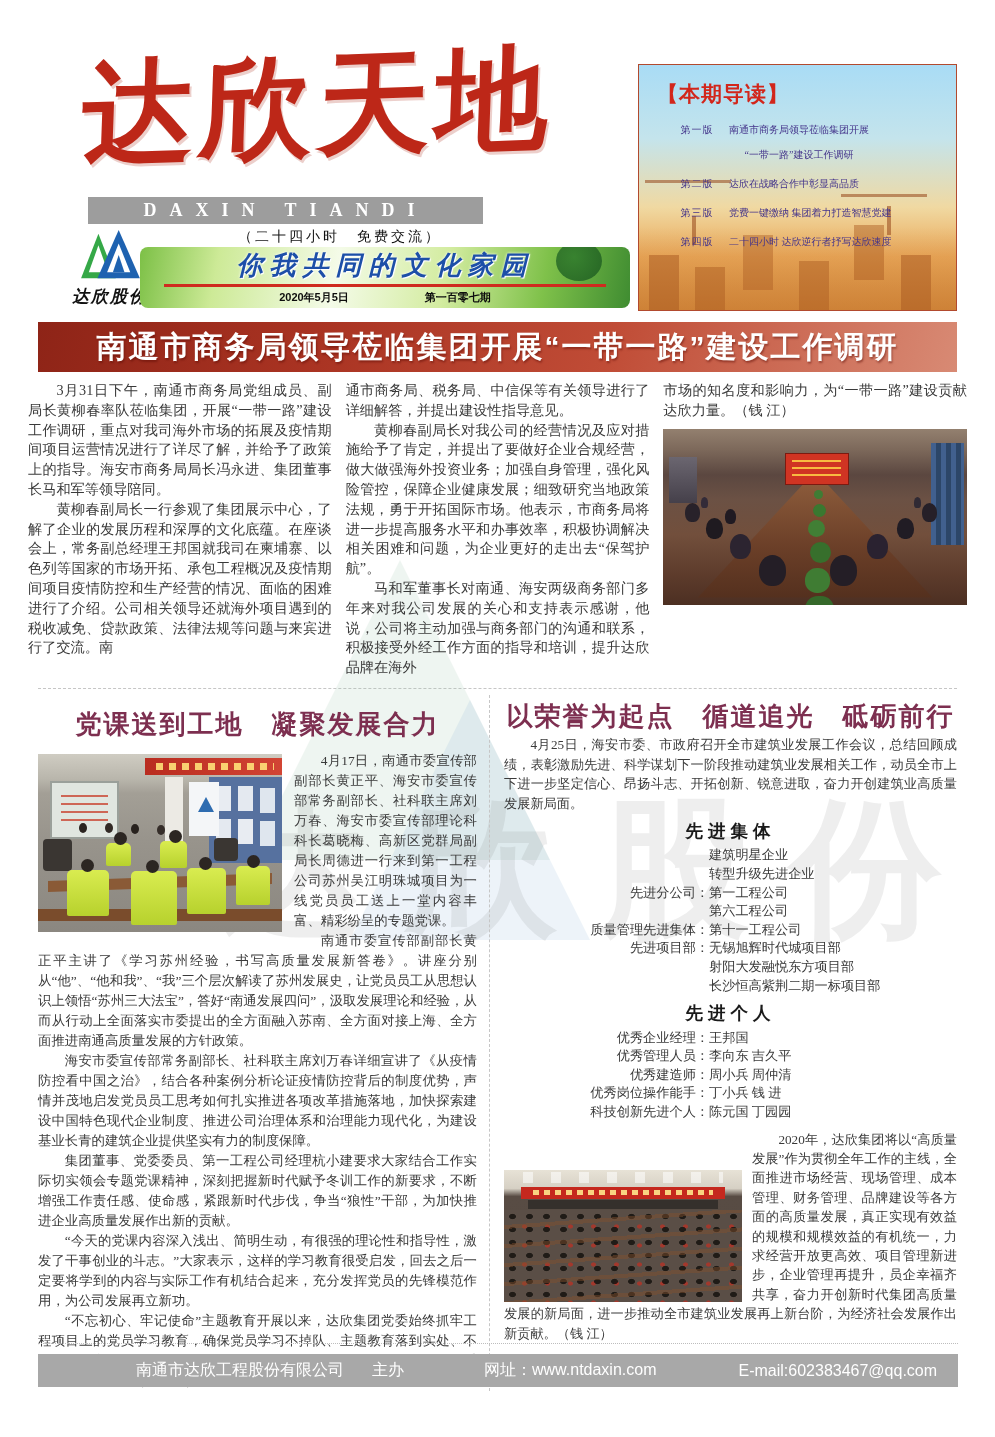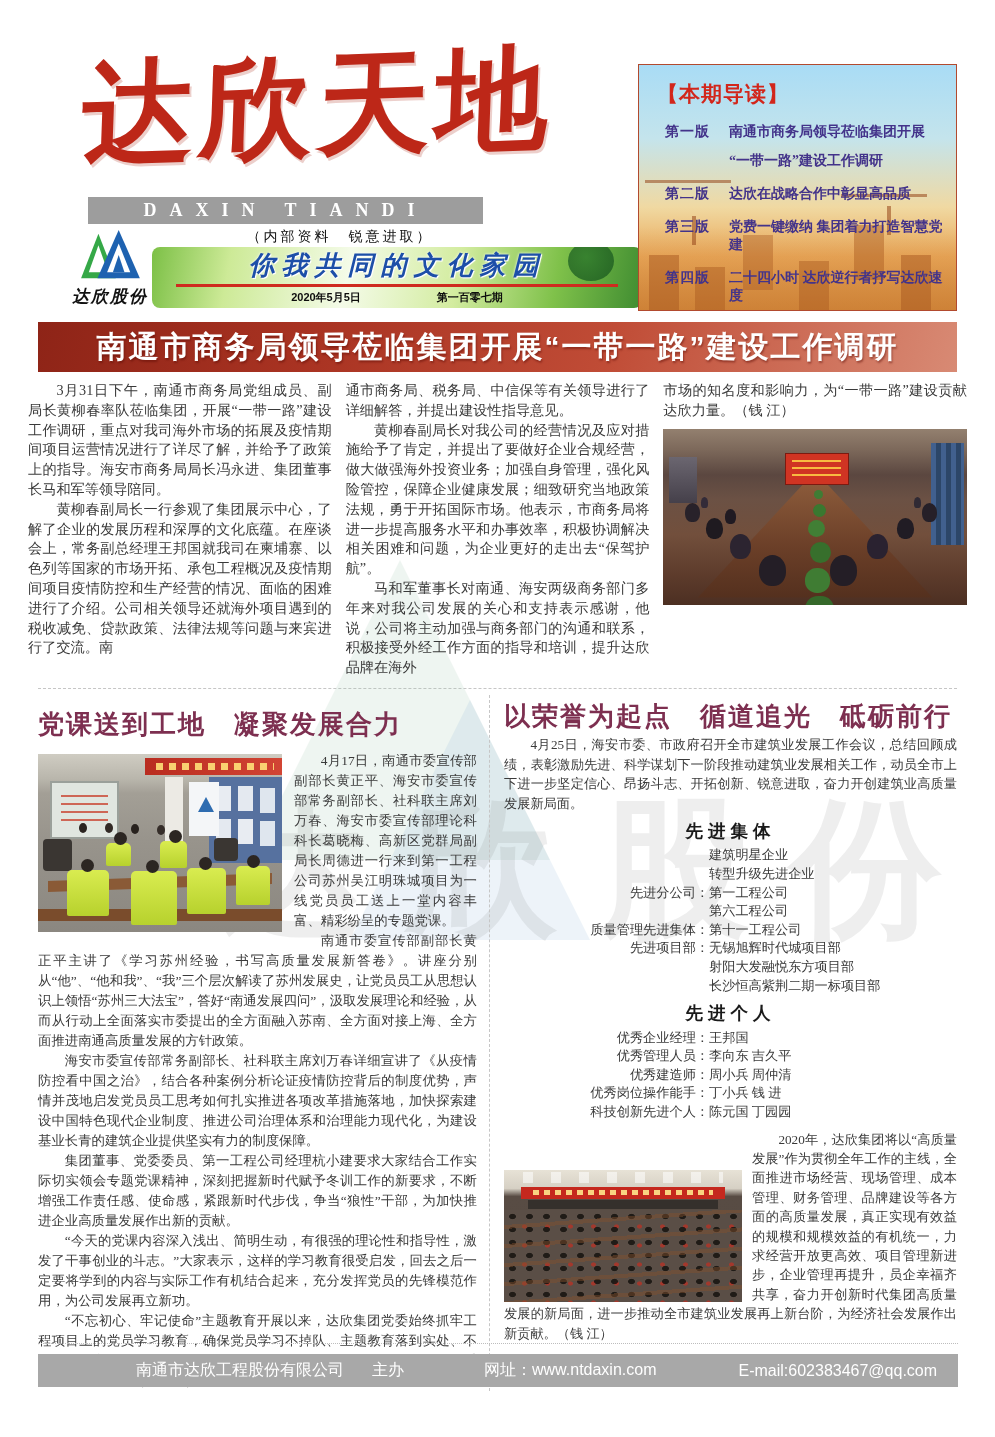--- a/index.html
+++ b/index.html
@@ -24,21 +24,21 @@
              text-shadow:2px 3px 0 rgba(170,35,20,0.22); font-family:"DejaVu Serif",serif; }
   .m-latin { position:absolute; left:88px; top:197px; width:395px; height:27px; background:#9d9d9d;
              color:#fff; text-align:center; line-height:27px; font-size:18px; font-weight:bold;
              letter-spacing:13px; font-family:"Liberation Serif",serif; }
   .m-note { position:absolute; left:190px; top:228px; width:300px; text-align:center; font-size:14px;
             letter-spacing:3px; color:#111; font-family:"Liberation Sans",sans-serif; }
   .m-logo { position:absolute; left:58px; top:228px; width:104px; text-align:center; }
   .m-logo svg { display:block; margin:0 auto; }
   .m-logo-text { margin-top:3px; font-size:17px; font-weight:bold; font-style:italic;
                  letter-spacing:2px; color:#111; }
-  .m-banner { position:absolute; left:152px; top:247px; width:490px; height:61px; border-radius:8px;
+  .m-banner { position:absolute; left:140px; top:247px; width:490px; height:61px; border-radius:8px;
               background:linear-gradient(100deg,#7cc046 0%,#cdea97 16%,#f4fbe8 40%,#d3ecA0 62%,#7fc14a 82%,#3f8c31 100%);
               overflow:hidden; }
   .m-banner::after { content:""; position:absolute; right:28px; top:-6px; width:46px; height:40px;
               border-radius:50%; background:radial-gradient(circle at 40% 40%, #2f7a2c, #1d5a20);
               opacity:.85; }
   .m-slogan { position:relative; z-index:2; margin-top:1px; text-align:center; font-size:26px;
               font-weight:bold; font-style:italic; letter-spacing:7px; color:#1d4fa8;
               text-shadow:0 0 3px #fff,1px 1px 0 #fff; }
   .m-redline { position:relative; z-index:2; height:3px; margin:1px 24px 0; background:#cf2b1f; }
   .m-daterow { position:relative; z-index:2; display:flex; justify-content:center; gap:76px;
@@ -55,21 +55,21 @@
            background:rgba(168,88,32,.5);
            box-shadow:46px 12px 0 rgba(168,88,32,.45), 94px -20px 0 rgba(168,88,32,.4),
                       150px 6px 0 rgba(168,88,32,.45), 205px -30px 0 rgba(168,88,32,.45),
                       252px 0 0 rgba(168,88,32,.5), 30px -52px 0 -13px rgba(150,70,25,.55),
                       225px -62px 0 -13px rgba(150,70,25,.55); }
   .d-sil::after { content:""; position:absolute; left:6px; top:-20px; width:86px; height:3px;
            background:rgba(150,70,25,.55); box-shadow:196px 14px 0 rgba(150,70,25,.55); }
   .d-title { position:relative; z-index:2; margin:15px 0 0 18px; font-size:21px; font-weight:bold;
              color:#d2261b; letter-spacing:1px; font-family:"Liberation Sans",sans-serif; }
   .d-list { position:relative; z-index:2; margin:15px 0 0 26px; }
-  .d-item { display:flex; margin-bottom:15px; color:#43338a; font-weight:bold; font-size:14px; }
+  .d-item { display:flex; margin-bottom:15px; color:#43338a; font-weight:normal; font-size:10px;text-align:center; }
   .d-ed { flex:none; width:64px; letter-spacing:1px; }
   .d-lines span { display:block; }
   .d-line2 { margin-top:11px; }
   .d-line2:empty { display:none; }
 
   
   .band { margin:4px 38px 0; height:50px; display:flex; align-items:center; justify-content:center;
           background:linear-gradient(105deg,#8e2417 0%,#a93322 30%,#c04c36 62%,#d88a74 100%); }
   .band h1 { margin:0; font-size:30px; font-weight:800; color:#fff; letter-spacing:2px;
              font-family:"Liberation Sans",sans-serif; text-shadow:1px 2px 2px rgba(90,10,5,.45); }
@@ -151,21 +151,21 @@
           background:repeating-linear-gradient(176deg, transparent 0 15px, rgba(130,80,45,.45) 15px 19px); }
 
   
   .sep1 { margin:10px 38px 6px; border-top:1px dashed #c6c6c6; }
   .sep2 { position:absolute; left:38px; right:37px; top:1343px; border-top:1px dotted #bdbdbd; z-index:2; }
 
   
   .bottom { display:flex; align-items:stretch; margin:0 38px; position:relative; z-index:1; }
   .b-left { flex:none; width:452px; padding-right:12px; border-right:1px dashed #c6c6c6; }
   .b-right { flex:1; padding-left:14px; font-size:13.2px; line-height:19.4px; text-align:justify; color:#3a3a3a; }
-  .section-head { margin:12px 0 9px; font-size:26px; font-weight:bold;
+  .section-head { margin:12px 0 9px; text-align:center; font-size:26px; font-weight:bold;
           color:#7d2f50; letter-spacing:2px; }
   .b-body { font-size:13.4px; line-height:20px; text-align:justify; color:#3a3a3a; }
 
   .award-head { margin:9px 0 5px; text-align:center; font-size:17.5px; font-weight:bold;
           color:#1a1a1a; letter-spacing:5px; }
   .award-row { display:flex; line-height:18.6px; font-size:13.2px; text-align:left;font-family:Liberation Serif, serif; }
   .award-label { flex:none; width:205px; text-align:right; }
   .award-value { flex:1; }
 
   
@@ -180,21 +180,21 @@
 
 <div class="page">
 
   <div class="wm-tri1"></div>
   <div class="wm-tri2"></div>
   <div class="wm-text">达欣股份</div>
 
   <header class="masthead">
     <div class="m-title">达欣天地</div>
     <div class="m-latin">DAXIN TIANDI</div>
-    <div class="m-note">（内部资料　锐意进取）</div>
+    <div class="m-note">（二十四小时　免费交流）</div>
 
     <div class="m-logo">
       <svg width="62" height="54" viewBox="0 0 64 56">
         <polygon points="20,6 38,52 2,52" fill="#35a847"></polygon>
         <polygon points="20,18 30,46 10,46" fill="#ffffff"></polygon>
         <polygon points="41,2 63,52 19,52" fill="#1e62b0"></polygon>
         <polygon points="41,16 53,46 29,46" fill="#ffffff"></polygon>
         <polygon points="41,28 47,46 35,46" fill="#1e62b0"></polygon>
       </svg>
       <div class="m-logo-text">达欣股份</div>

